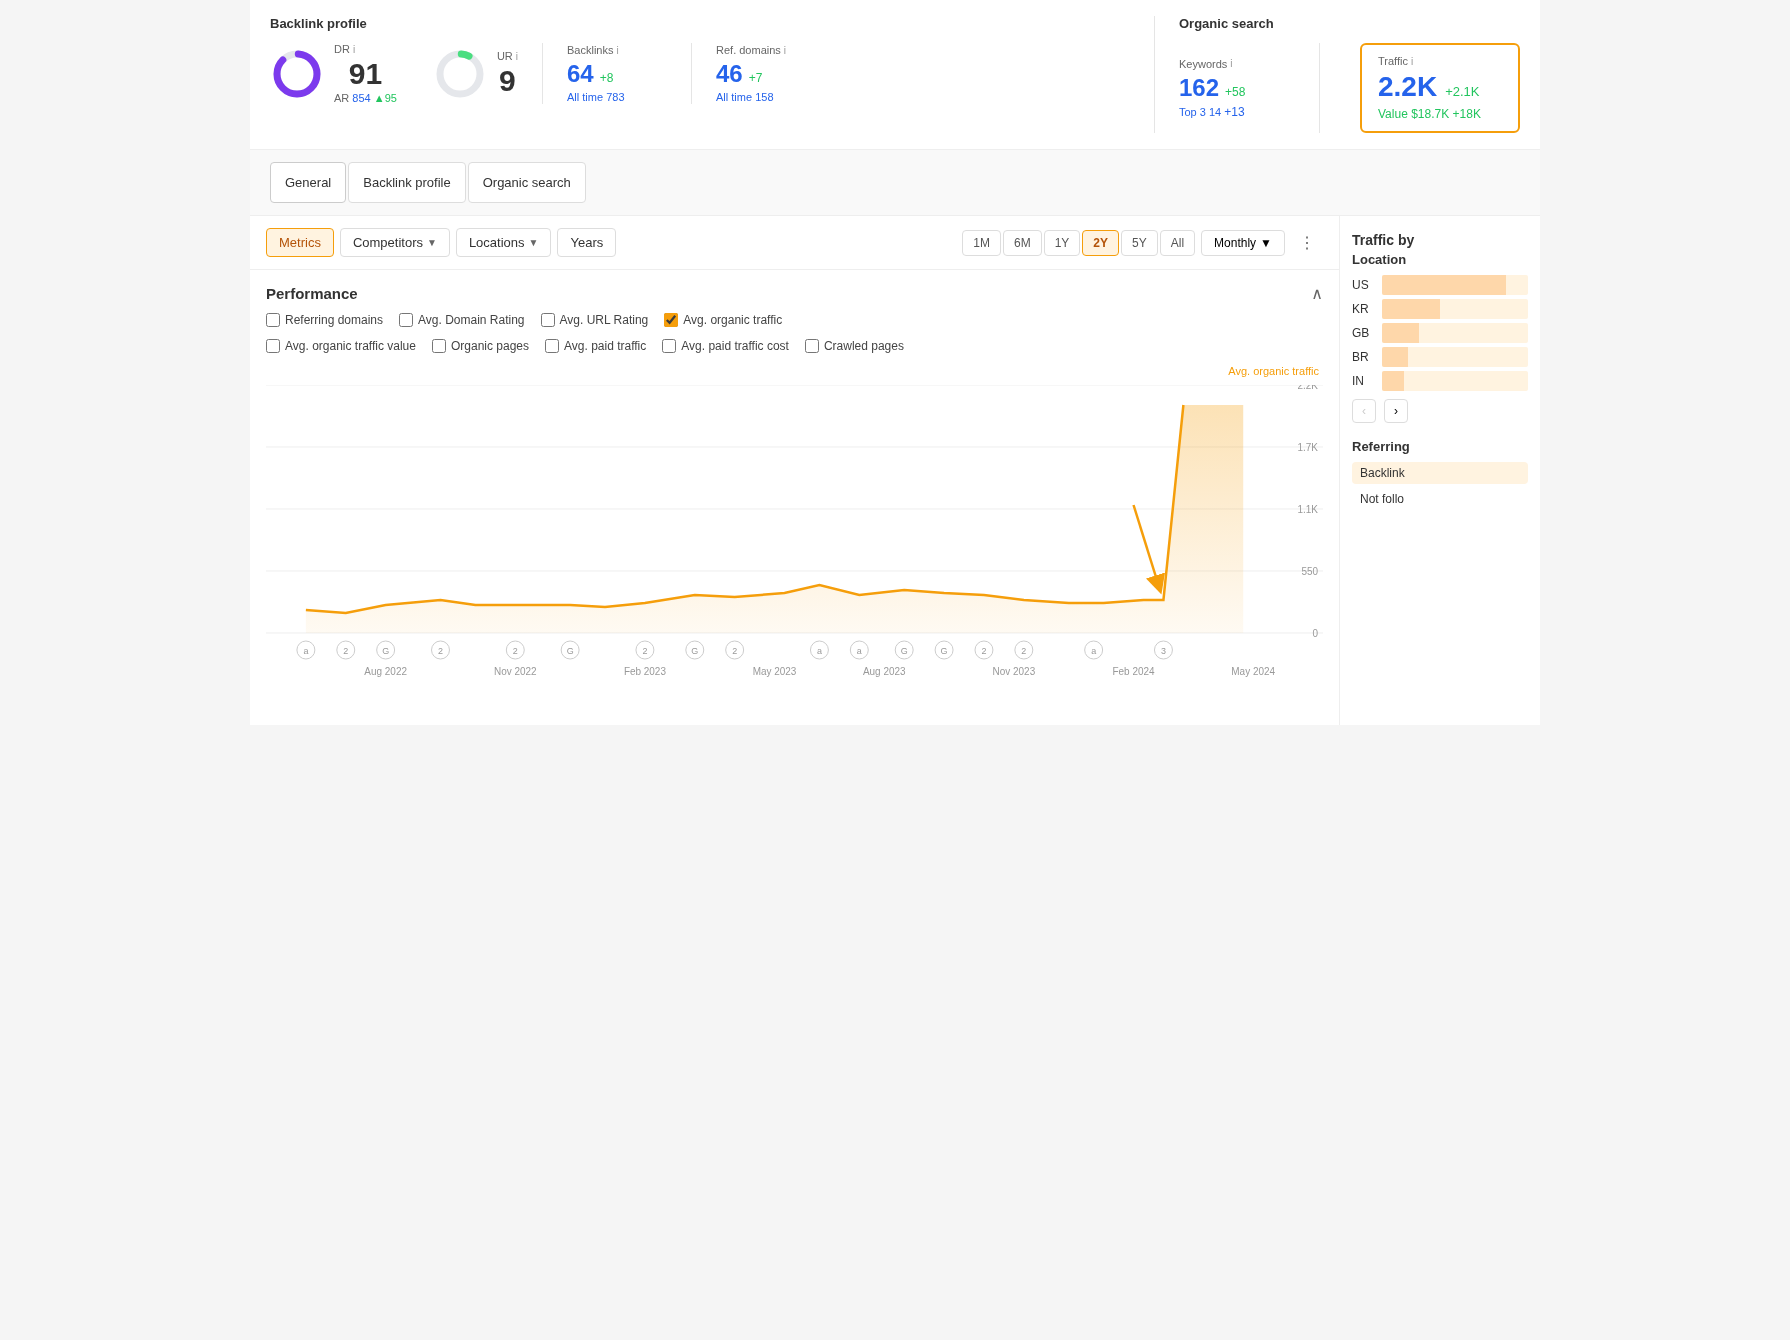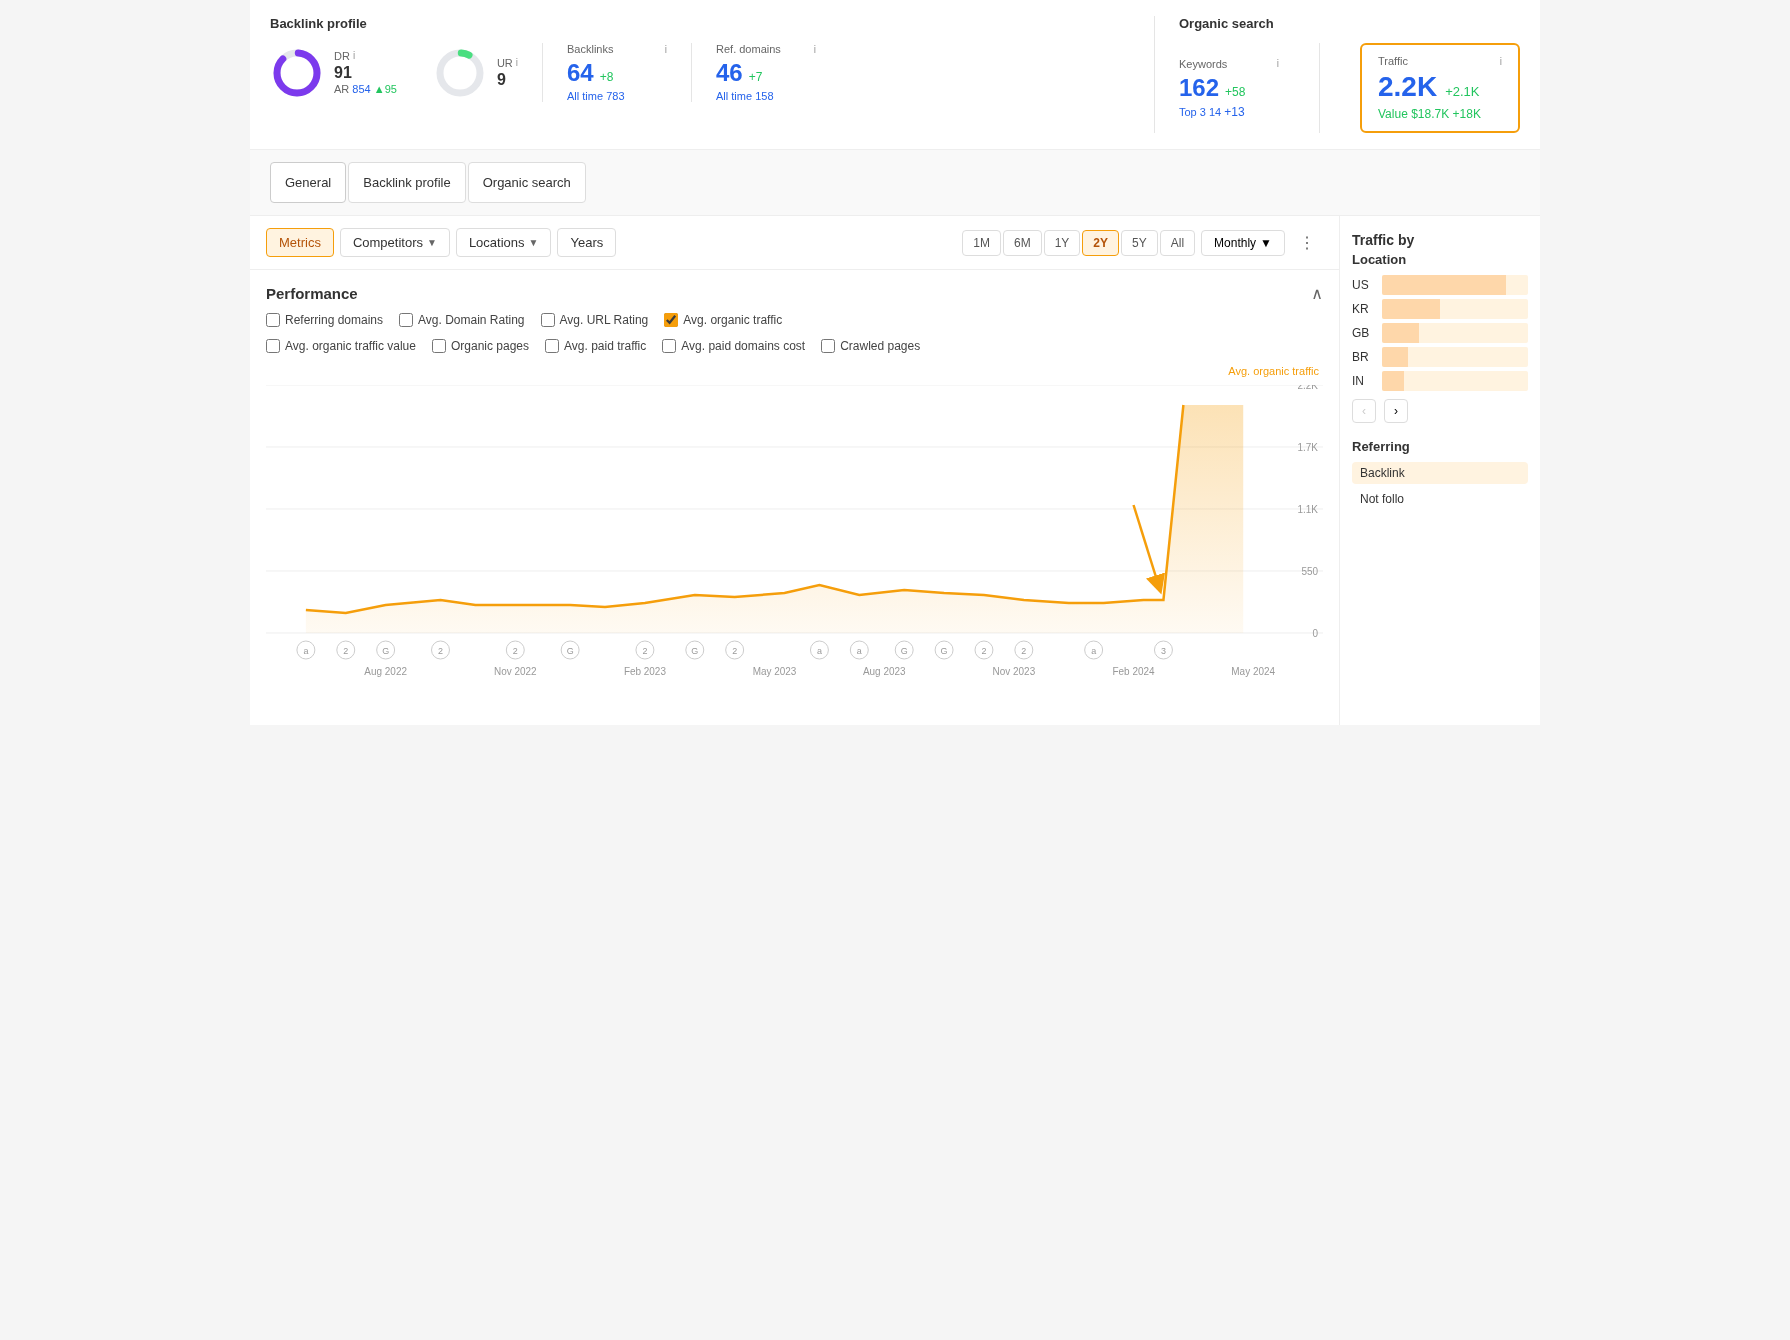--- a/index.html
+++ b/index.html
@@ -9,28 +9,28 @@
 
     
     .stats-bar { display: flex; align-items: stretch; padding: 16px 20px; border-bottom: 1px solid #eee; gap: 0; }
     .stats-divider { width: 1px; background: #e5e5e5; margin: 0 24px; align-self: stretch; }
 
     .dr-ur-group { display: flex; align-items: center; gap: 16px; }
     .donut-container { position: relative; width: 54px; height: 54px; }
     .donut-container svg { width: 54px; height: 54px; }
     .metric-block { display: flex; flex-direction: column; }
     .metric-label { font-size: 11px; color: #666; margin-bottom: 2px; display: flex; align-items: center; gap: 3px; }
-    .metric-value { font-size: 16px; font-weight: 700; color: #333; line-height: 1.1; }
+    .metric-value { font-size: 30px; font-weight: 700; color: #333; line-height: 1.1; text-align: center; }
     .metric-sub { font-size: 11px; color: #666; margin-top: 2px; }
     .metric-sub .ar-val { color: #2563eb; }
     .metric-sub .up-val { color: #22c55e; }
     .info-icon { color: #999; font-size: 10px; cursor: pointer; }
 
     .stat-item { display: flex; flex-direction: column; justify-content: center; min-width: 100px; }
-    .stat-label { font-size: 11px; color: #666; margin-bottom: 4px; display: flex; align-items: center; gap: 3px; justify-content: space-between; }
+    .stat-label { font-size: 11px; color: #666; margin-bottom: 4px; display: flex; align-items: center; gap: 3px; }
     .stat-main { display: flex; align-items: baseline; gap: 6px; }
     .stat-num { font-size: 24px; font-weight: 700; color: #2563eb; }
     .stat-delta { font-size: 12px; color: #22c55e; font-weight: 500; }
     .stat-all { font-size: 11px; color: #666; margin-top: 3px; }
     .stat-all span { color: #2563eb; }
 
     .traffic-box { border: 2px solid #f59e0b; border-radius: 6px; padding: 10px 16px; min-width: 160px; }
     .traffic-main { display: flex; align-items: baseline; gap: 8px; margin-top: 4px; }
     .traffic-num { font-size: 28px; font-weight: 700; color: #2563eb; }
     .traffic-delta { font-size: 13px; color: #22c55e; font-weight: 500; }
@@ -302,21 +302,21 @@
           <label class="checkbox-item">
             <input type="checkbox" style="">
             <span>Organic pages</span>
           </label>
           <label class="checkbox-item">
             <input type="checkbox" style="">
             <span>Avg. paid traffic</span>
           </label>
           <label class="checkbox-item">
             <input type="checkbox" style="">
-            <span>Avg. paid domains cost</span>
+            <span>Avg. paid traffic cost</span>
           </label>
           <label class="checkbox-item">
             <input type="checkbox" style="">
             <span>Crawled pages</span>
           </label>
         </div>
 
         <div class="chart-area">
           <div class="chart-label-right">Avg. organic traffic</div>
 

